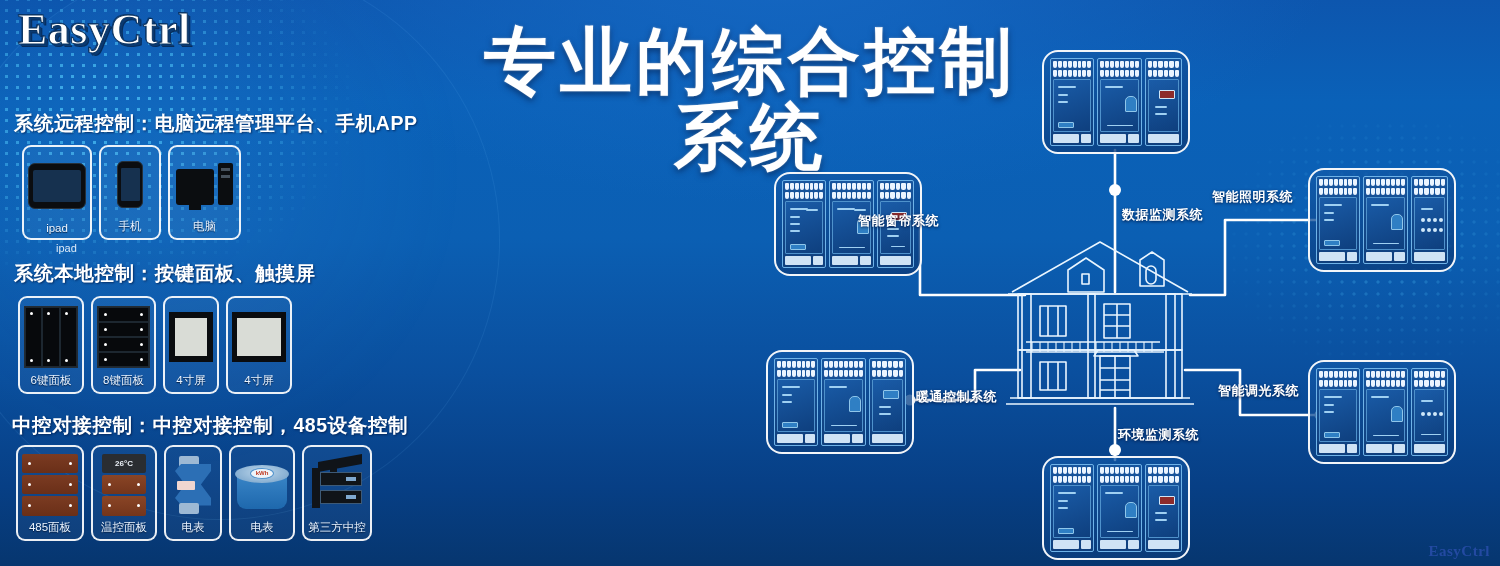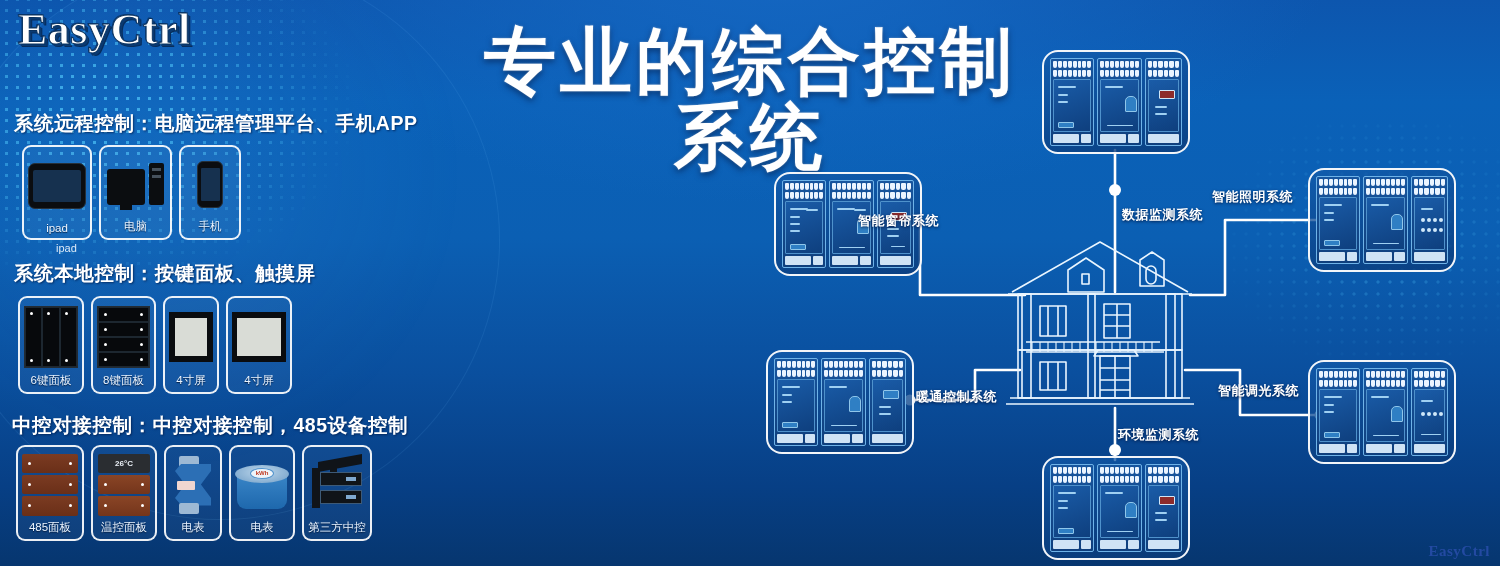--- a/index.html
+++ b/index.html
@@ -93,21 +93,21 @@
 
   .scr{background:#0a0c0f;display:flex;align-items:center;justify-content:center;}
   .scr i{display:block;background:#d9dcd6;}
   .scr4a{width:44px;height:50px;} .scr4a i{width:32px;height:38px;}
   .scr4b{width:56px;height:50px;} .scr4b i{width:44px;height:38px;}
 
   .p485{width:56px;height:62px;display:grid;grid-template-rows:repeat(3,1fr);gap:2px;}
   .p485 span{background:linear-gradient(180deg,#7b3b22,#6a2f18);border-radius:2px;position:relative;}
   .p485 span::before,.p485 span::after{content:"";position:absolute;width:3px;height:3px;border-radius:50%;background:#fff;top:50%;margin-top:-1.5px;}
   .p485 span::before{left:6px;} .p485 span::after{right:6px;}
-  .tp{width:52px;height:62px;display:grid;grid-template-rows:1fr 1fr 1fr;gap:2px;}
+  .tp{width:44px;height:62px;display:grid;grid-template-rows:1fr 1fr 1fr;gap:2px;}
   .tp .disp{background:#2a2d31;border-radius:2px;display:flex;align-items:center;justify-content:center;
             color:#e8eef5;font-size:8px;font-weight:700;}
   .tp span{background:linear-gradient(180deg,#8a4526,#74351b);border-radius:2px;position:relative;}
   .tp span::before,.tp span::after{content:"";position:absolute;width:3px;height:3px;border-radius:50%;background:#fff;top:50%;margin-top:-1.5px;}
   .tp span::before{left:6px;} .tp span::after{right:6px;}
 
   .meterA{width:44px;height:62px;position:relative;}
   .meterA .body{position:absolute;left:4px;top:10px;width:36px;height:42px;background:#2c6fb5;
     clip-path:polygon(18% 0,100% 0,100% 18%,72% 50%,100% 82%,100% 100%,18% 100%,0 82%,28% 50%,0 18%);}
   .meterA .t1,.meterA .t2{position:absolute;width:20px;height:11px;background:#9db9d4;border-radius:2px;}
@@ -183,36 +183,36 @@
 
   <div class="row" style="left:22px;top:145px;">
     <div class="card" style="width:70px;height:95px;">
       <div class="art">
           <div class="ipad">
             <i></i>
           </div>
         </div>
       <div class="cap">ipad</div>
     </div>
+    <div class="card" style="width:62px;height:95px;">
+      <div class="art">
+          <div class="phone">
+            <i></i>
+          </div>
+        </div>
+      <div class="cap">手机</div>
+    </div>
     <div class="card" style="width:73px;height:95px;">
       <div class="art">
         <div class="pc">
             <div class="mon"></div>
             <div class="twr"></div>
           </div>
       </div>
       <div class="cap">电脑</div>
-    </div>
-    <div class="card" style="width:62px;height:95px;">
-      <div class="art">
-          <div class="phone">
-            <i></i>
-          </div>
-        </div>
-      <div class="cap">手机</div>
     </div>
   </div>
   <div style="position:absolute;left:56px;top:242px;color:#dceaf8;font-size:11px;">ipad</div>
 
   <div class="sec-head" style="left:14px;top:260px;">系统本地控制：按键面板、触摸屏</div>
 
   <div class="row" style="left:18px;top:296px;">
     <div class="card" style="width:66px;height:98px;">
       <div class="art">
         <div class="kp kp6">

